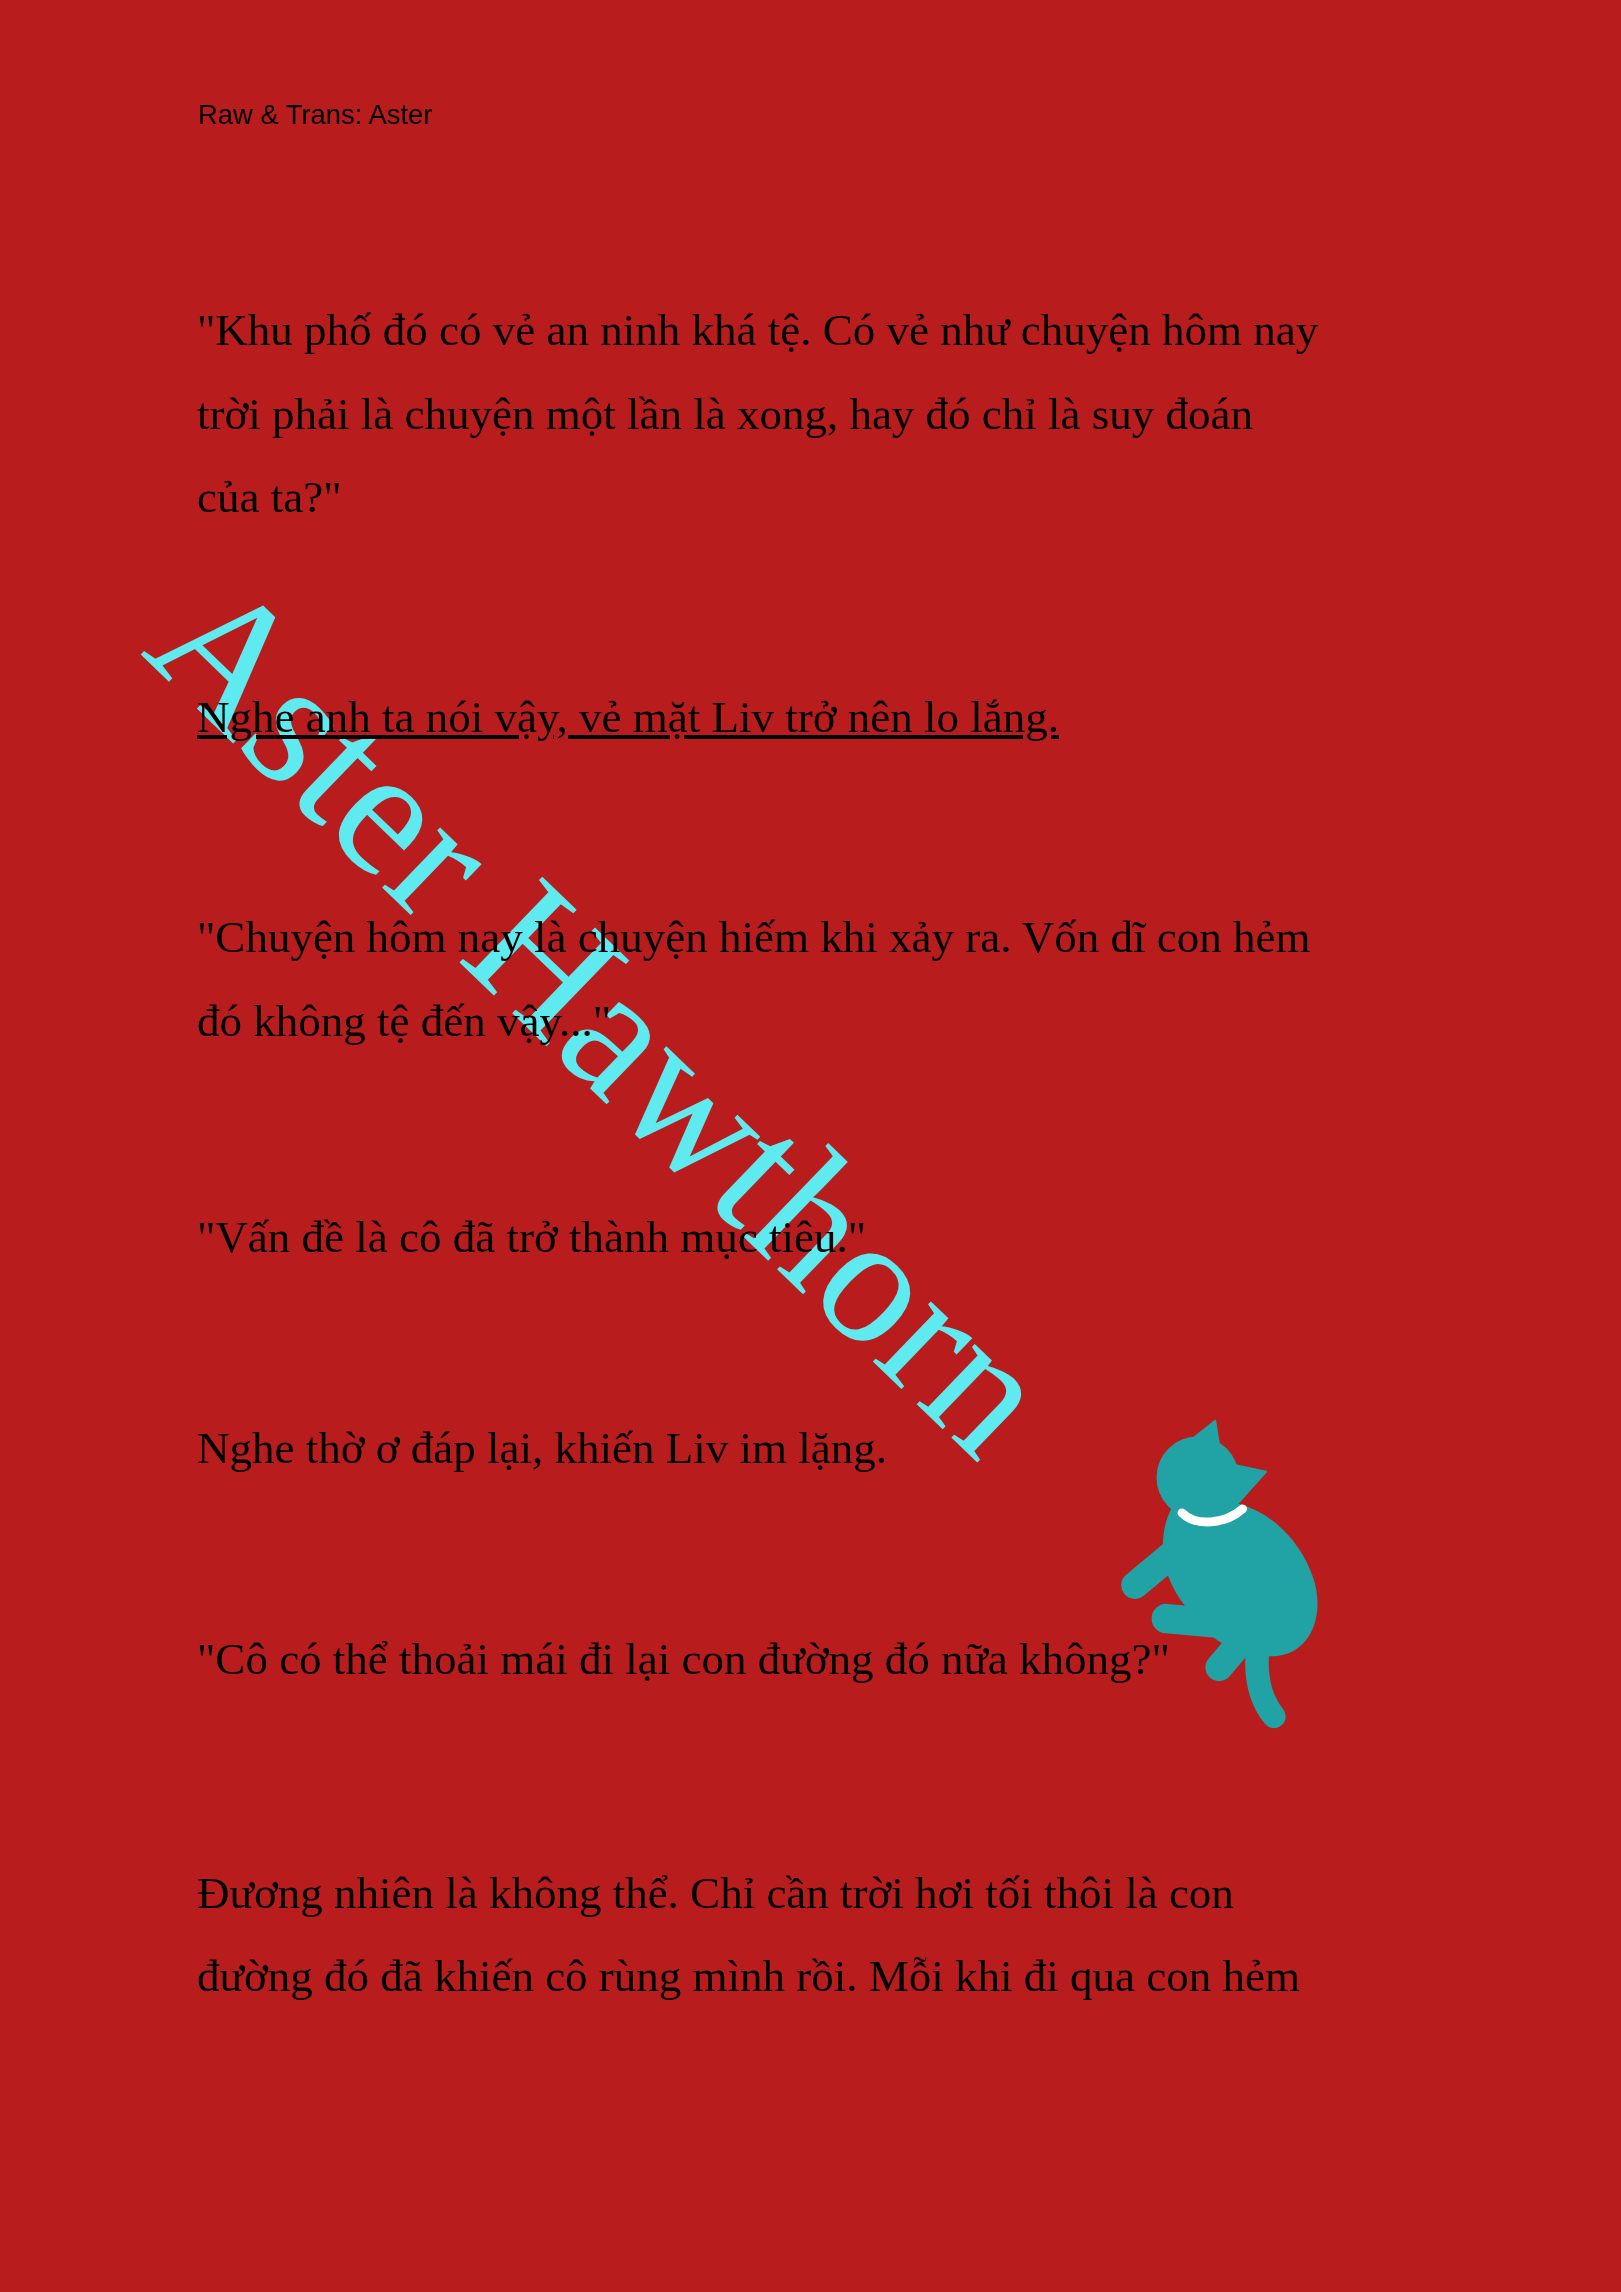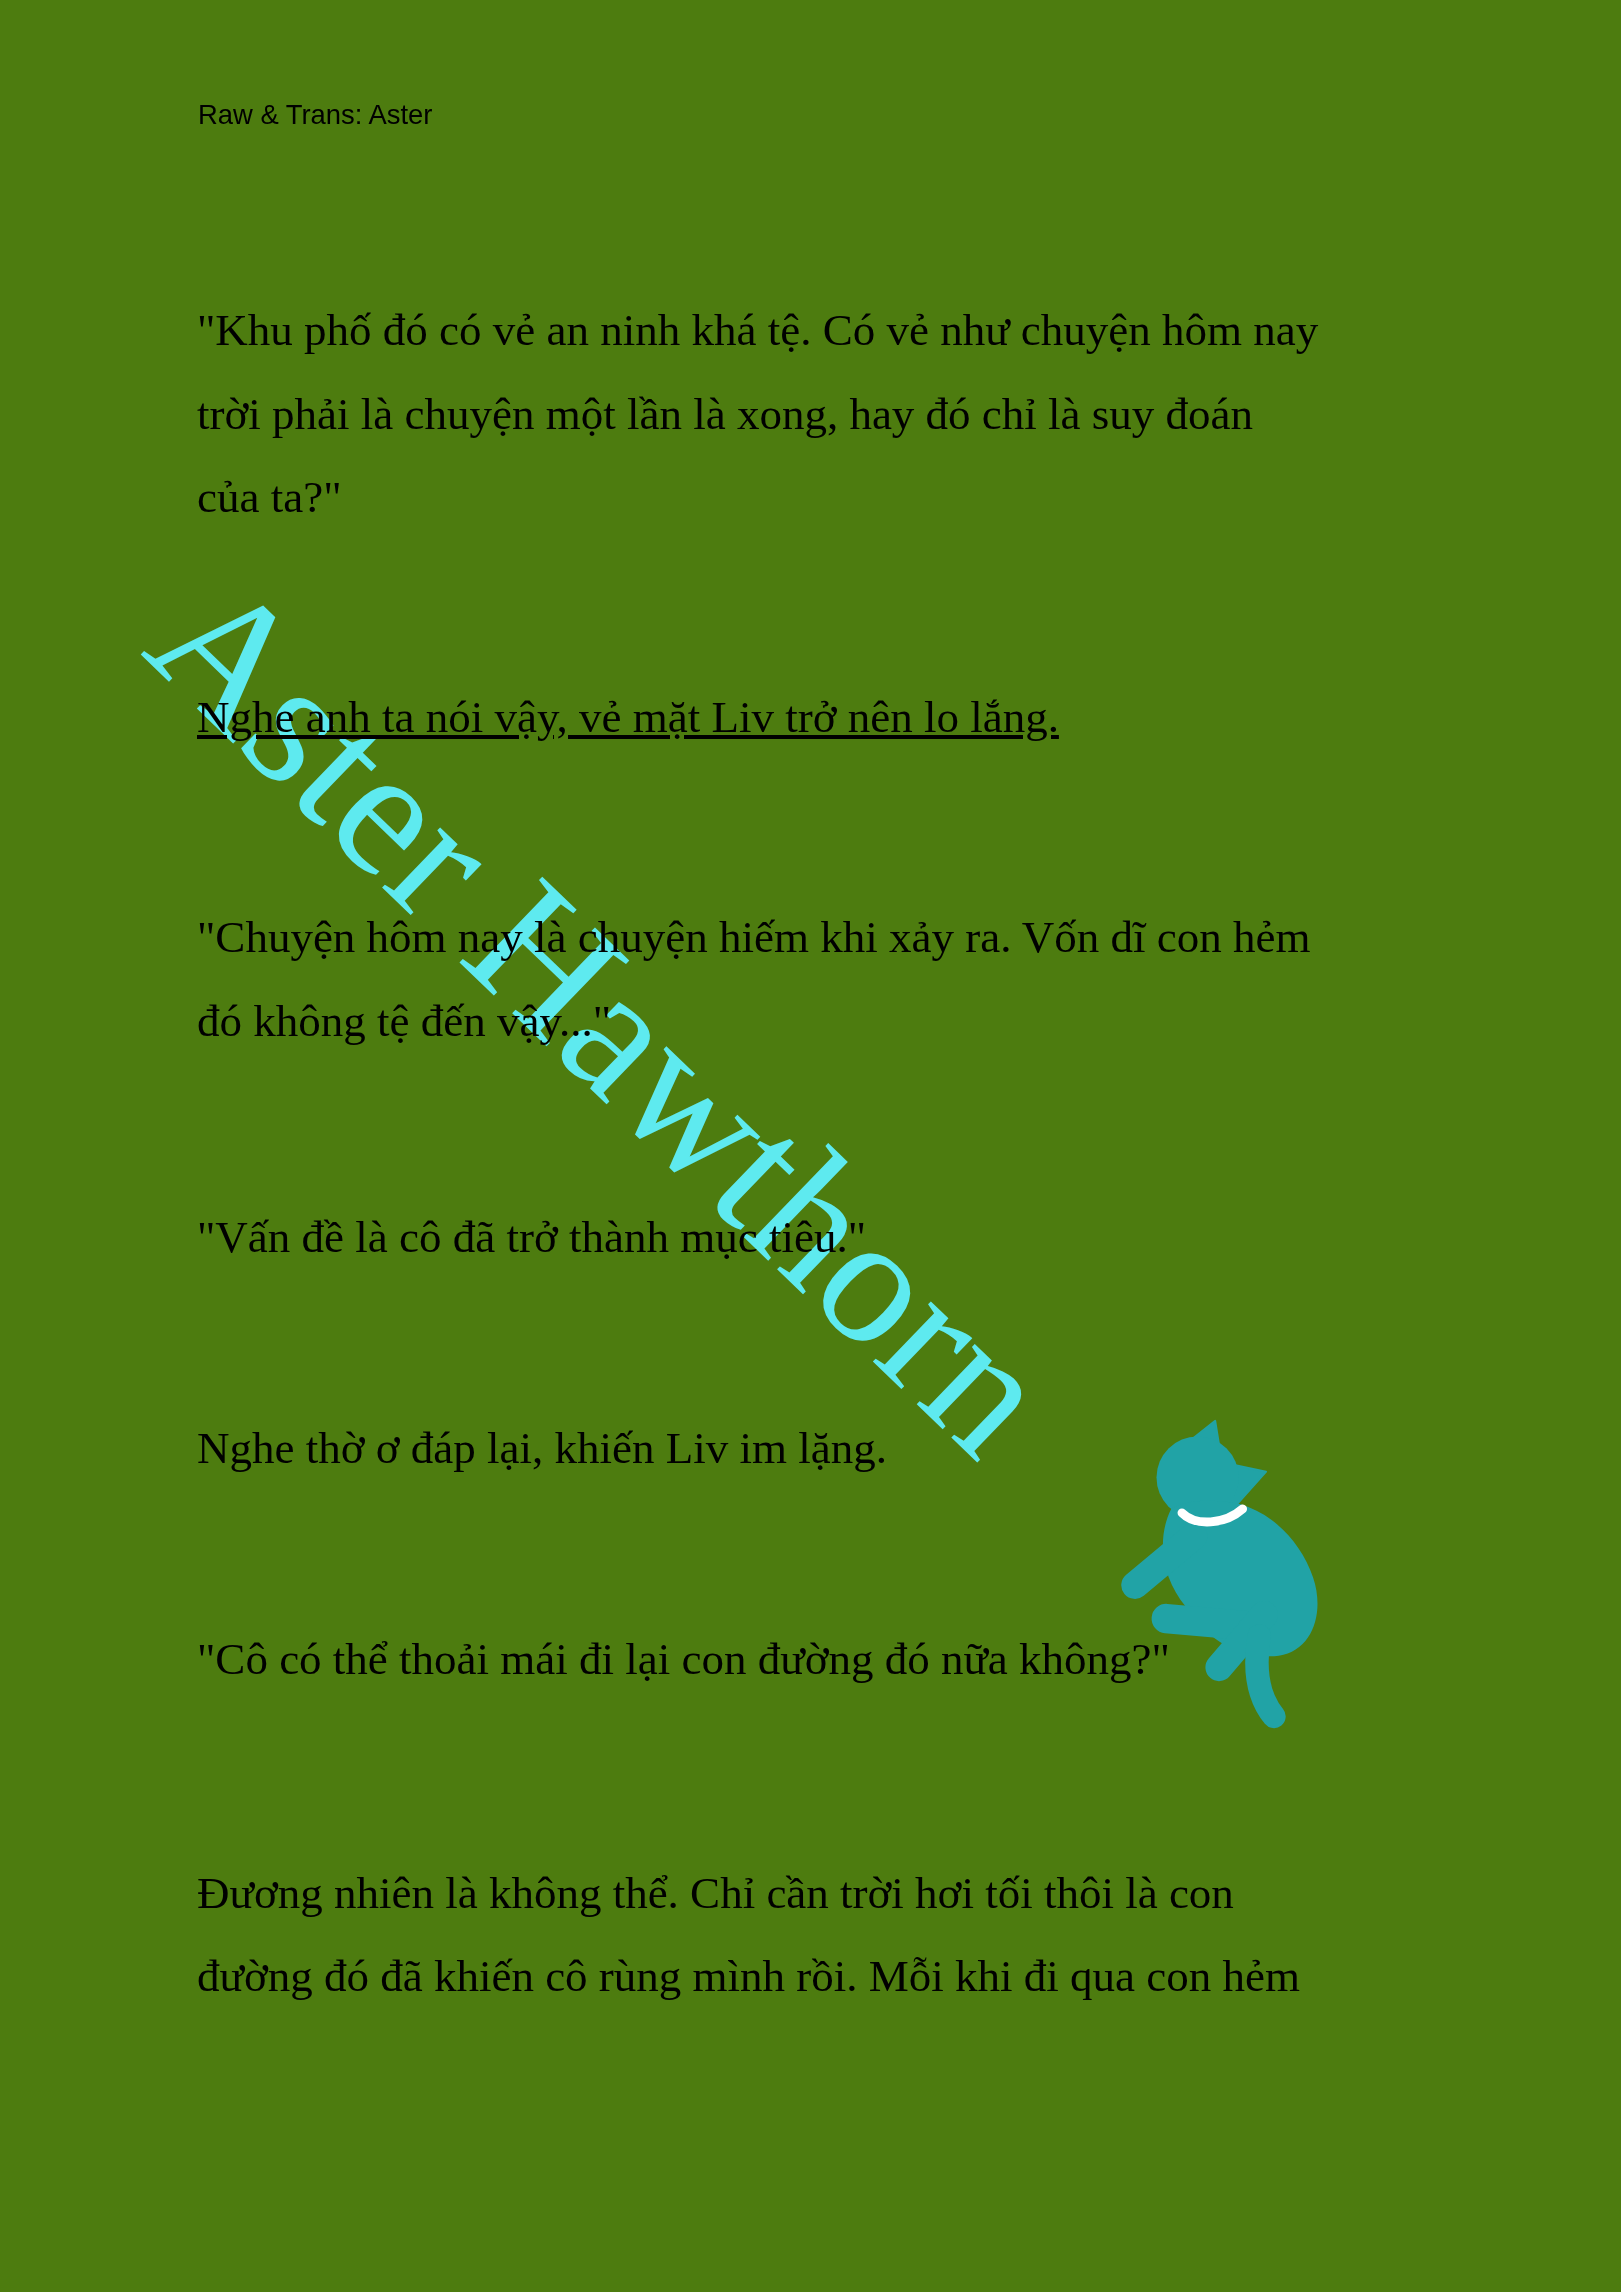--- a/index.html
+++ b/index.html
@@ -11,21 +11,21 @@
     width: 1621px;
     height: 2293px;
     position: relative;
     overflow: hidden;
   }
   .page {
     position: absolute;
     left: 0; top: 0;
     width: 1621px;
     height: 2293px;
-    background: #4d7c0f;
+    background: #b91c1c;
   }
   .header {
     position: absolute;
     left: 198px;
     top: 99px;
     font-family: "Liberation Sans", sans-serif;
     font-size: 27.4px;
     line-height: 31px;
     color: #000000;
     white-space: nowrap;

